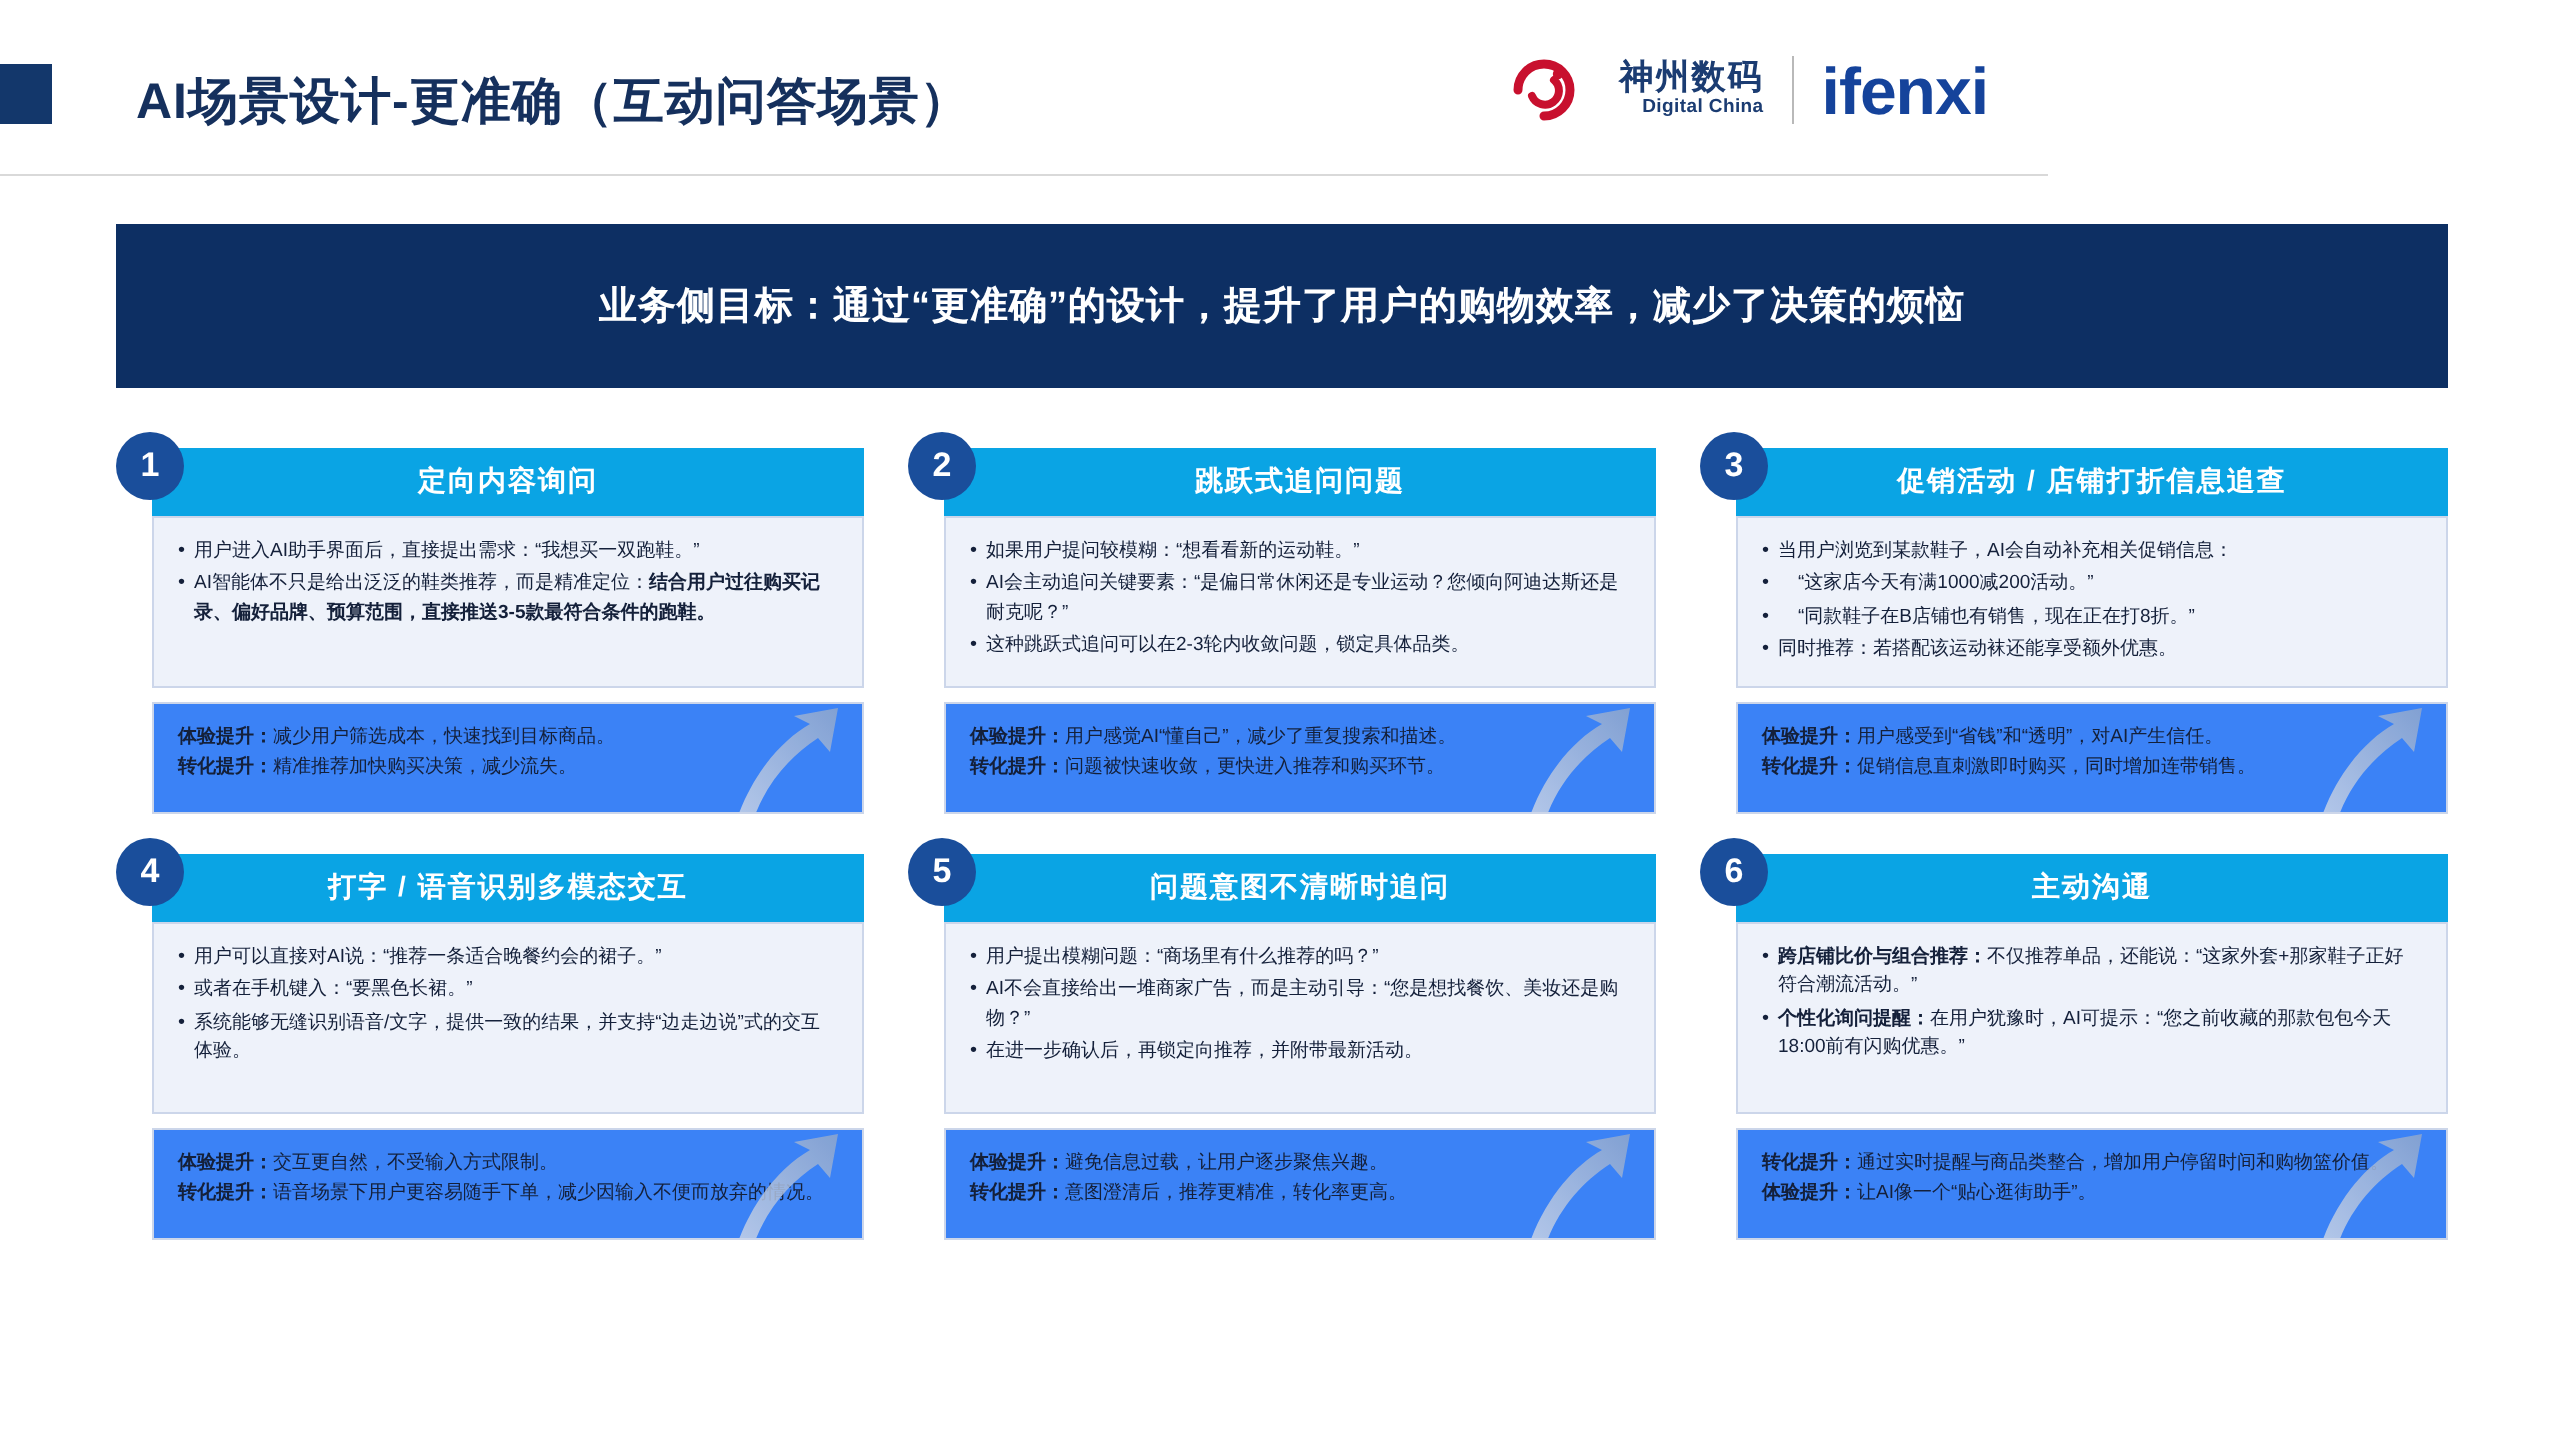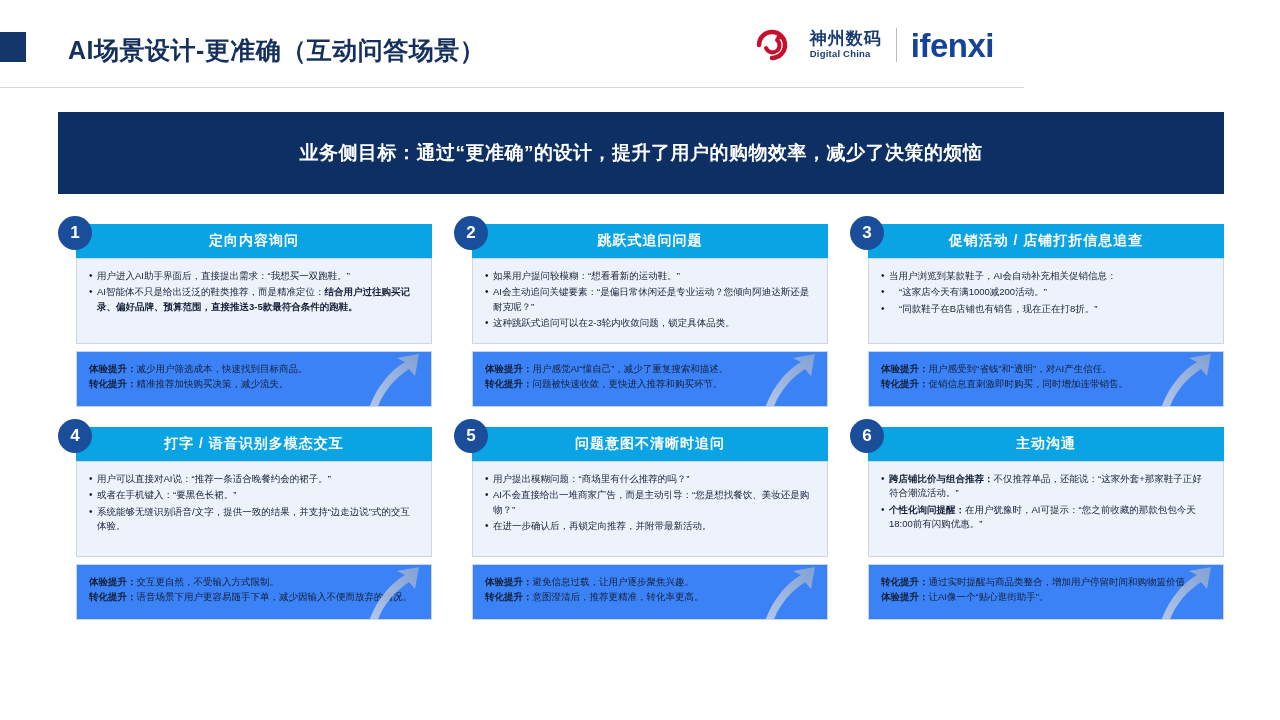--- a/index.html
+++ b/index.html
@@ -34,20 +34,21 @@
   }
   .dc-logo { display:flex; align-items:center; gap:21px; }
   .dc-mark { width:34px; height:34px; position:relative; }
   .dc-text-cn {
     font-size:17px; font-weight:bold; color:#1b3c72; line-height:1.05;
     letter-spacing:1px;
   }
   .dc-text-en {
     font-size:9.5px; font-weight:bold; color:#1b3c72; line-height:1.2;
     letter-spacing:0.2px;
+    text-align:right;
   }
   .divider-v { width:1px; height:34px; background:#b9b9b9; }
   .ifenxi {
     font-size:33px; font-weight:bold; color:#15439b;
     letter-spacing:-0.5px; line-height:1;
   }
 
   
   .banner {
     position:absolute; left:58px; top:112px; width:1166px; height:82px;
@@ -201,20 +202,21 @@
     <div class="card">
       <div class="badge">3</div>
       <div class="card-head">
         <span class="card-title">促销活动 / 店铺打折信息追查</span>
       </div>
       <div class="card-body">
         <ul class="bullets">
           <li>当用户浏览到某款鞋子，AI会自动补充相关促销信息：</li>
           <li style="list-style:none;padding-left:18px;">“这家店今天有满1000减200活动。”</li>
           <li style="padding-left:18px;">“同款鞋子在B店铺也有销售，现在正在打8折。”</li>
+          <li>同时推荐：若搭配该运动袜还能享受额外优惠。</li>
         </ul>
       </div>
       <div class="card-foot">
         <div class="foot-line">
           <span class="k">体验提升：</span><span>用户感受到“省钱”和“透明”，对AI产生信任。</span>
         </div>
         <div class="foot-line">
           <span class="k">转化提升：</span><span>促销信息直刺激即时购买，同时增加连带销售。</span>
         </div>
         <div class="arrow-deco">

